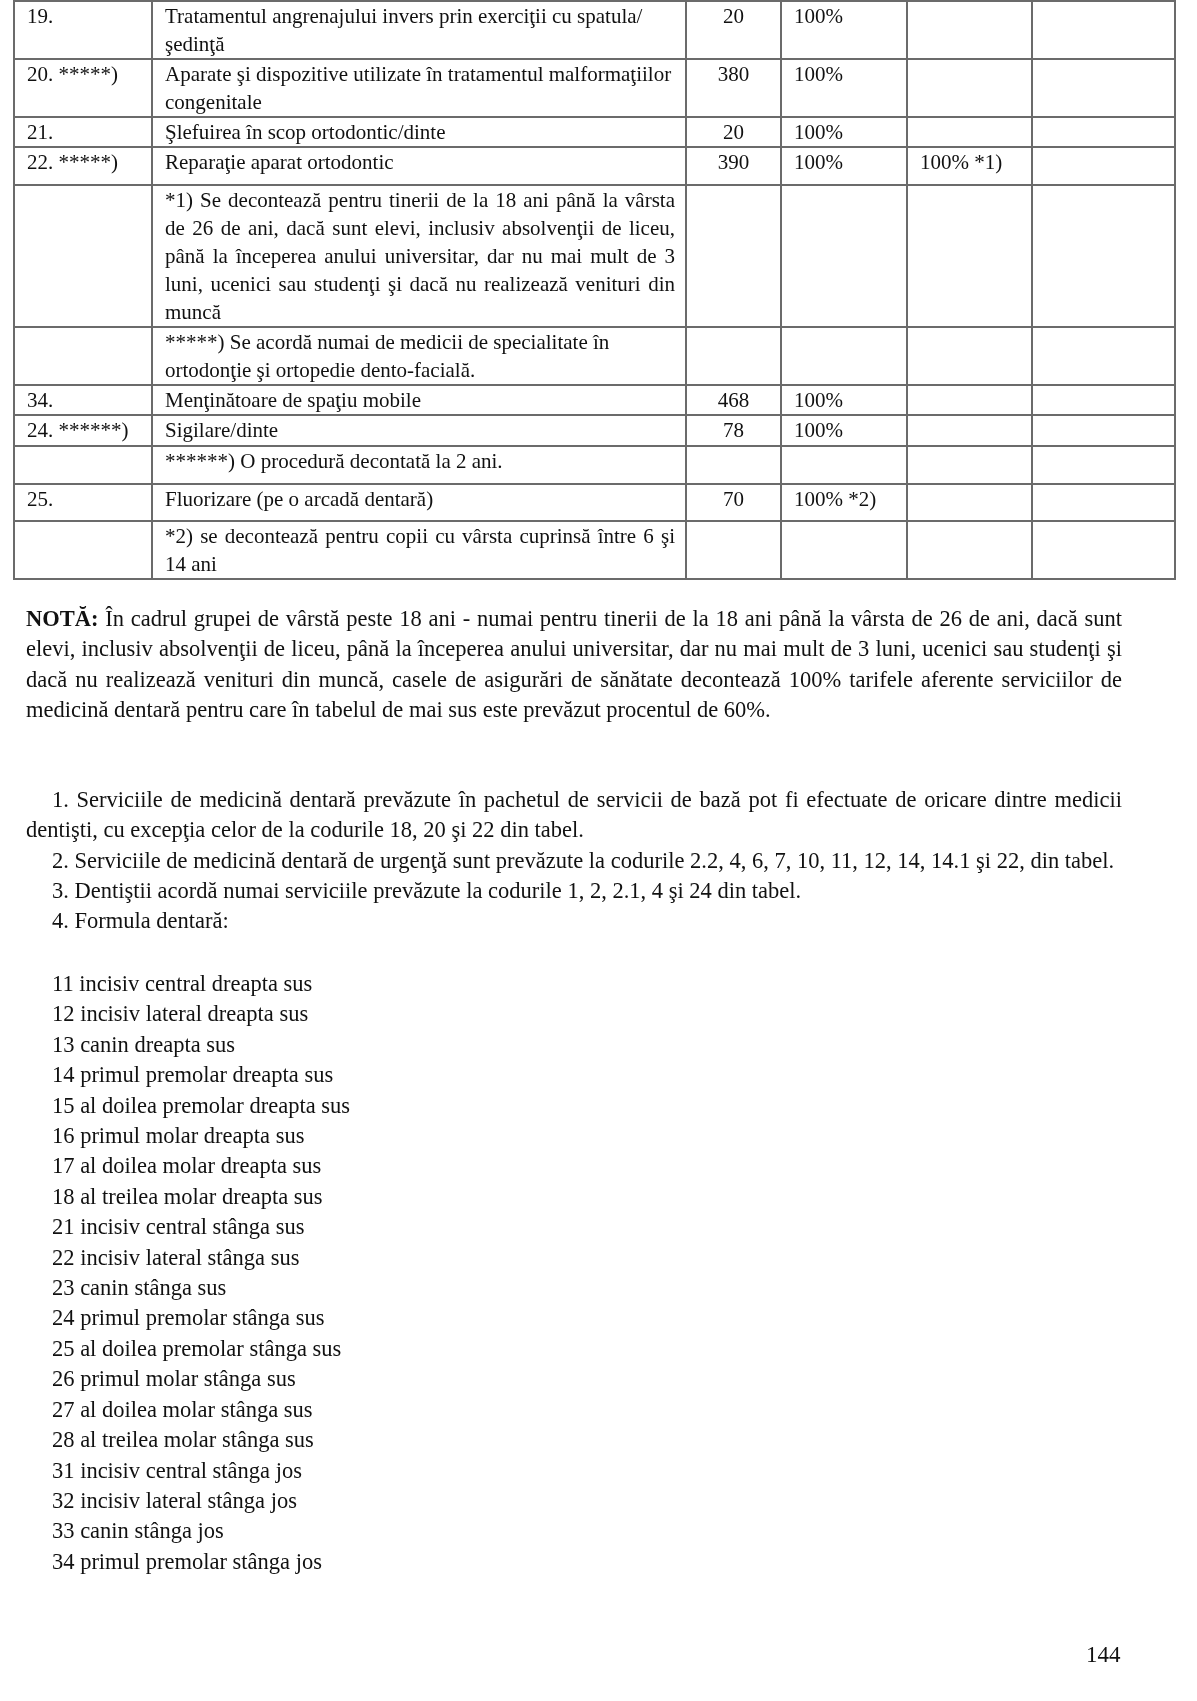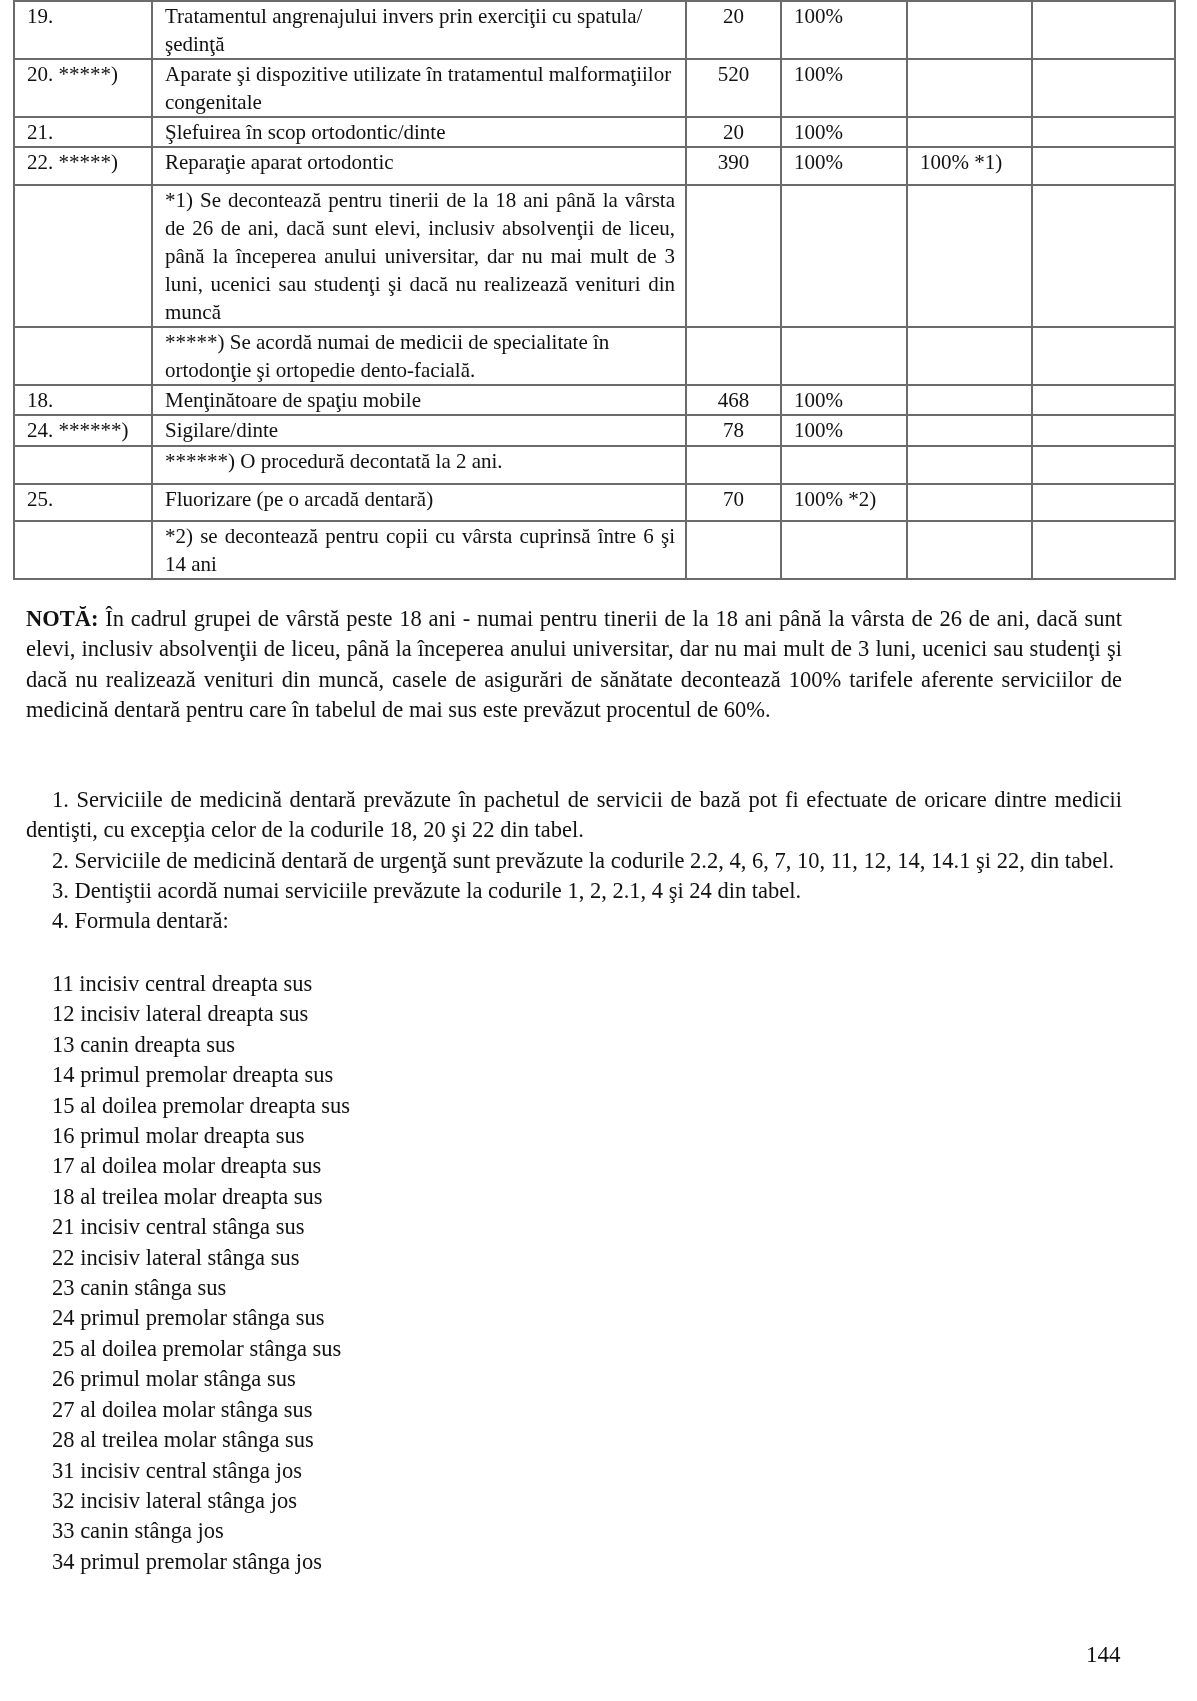--- a/index.html
+++ b/index.html
@@ -62,21 +62,21 @@
         <td class="code">19.</td>
         <td class="desc">Tratamentul angrenajului invers prin  exerciţii cu spatula/şedinţă</td>
         <td class="val">20</td>
         <td class="pct">100%</td>
         <td class="pct2"></td>
         <td></td>
       </tr>
       <tr style="height: 58px; padding-left: 17px;">
         <td class="code">20. *****)</td>
         <td class="desc">Aparate şi dispozitive utilizate în  tratamentul malformaţiilor  congenitale</td>
-        <td class="val">520</td>
+        <td class="val">380</td>
         <td class="pct">100%</td>
         <td class="pct2"></td>
         <td></td>
       </tr>
       <tr style="height: 28px;">
         <td class="code">21.</td>
         <td class="desc">Şlefuirea în scop ortodontic/dinte</td>
         <td class="val">20</td>
         <td class="pct">100%</td>
         <td class="pct2"></td>
@@ -100,21 +100,21 @@
       </tr>
       <tr style="height: 58px;">
         <td class="code"></td>
         <td class="desc">*****) Se acordă numai de medicii de specialitate în ortodonţie şi  ortopedie dento-facială.</td>
         <td class="val"></td>
         <td class="pct"></td>
         <td class="pct2"></td>
         <td></td>
       </tr>
       <tr style="height: 29px;">
-        <td class="code">18.</td>
+        <td class="code">34.</td>
         <td class="desc">Menţinătoare de spaţiu mobile</td>
         <td class="val">468</td>
         <td class="pct">100%</td>
         <td class="pct2"></td>
         <td></td>
       </tr>
       <tr style="height: 31px;">
         <td class="code">24. ******)</td>
         <td class="desc">Sigilare/dinte</td>
         <td class="val">78</td>

